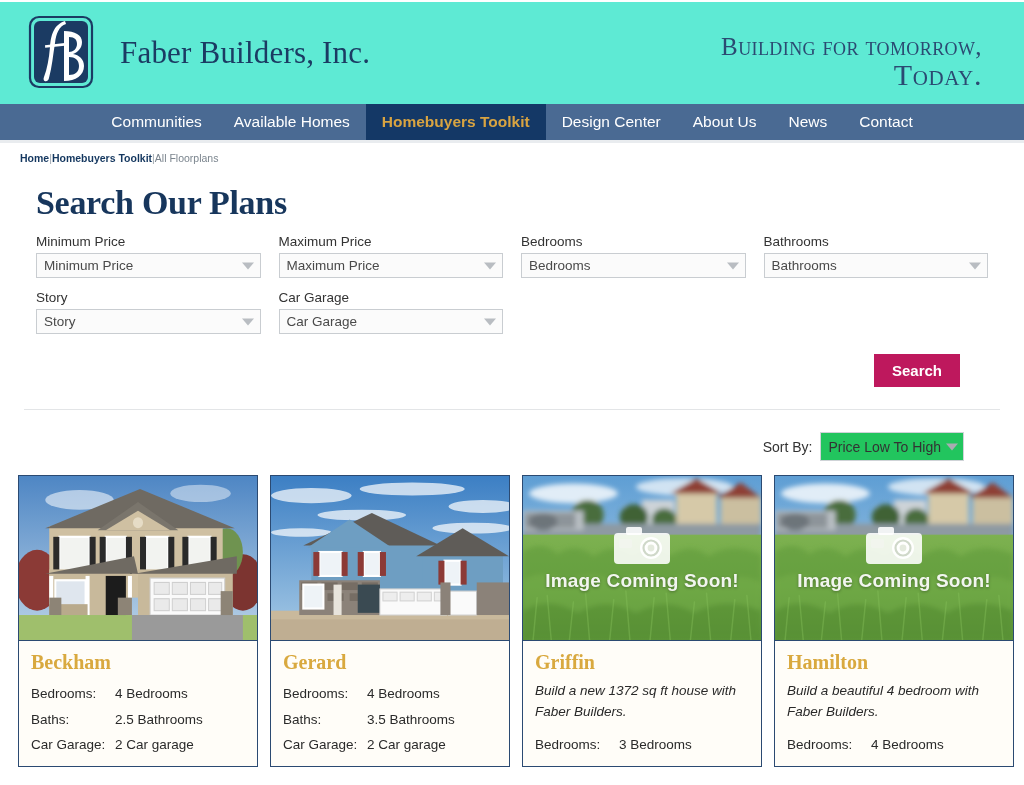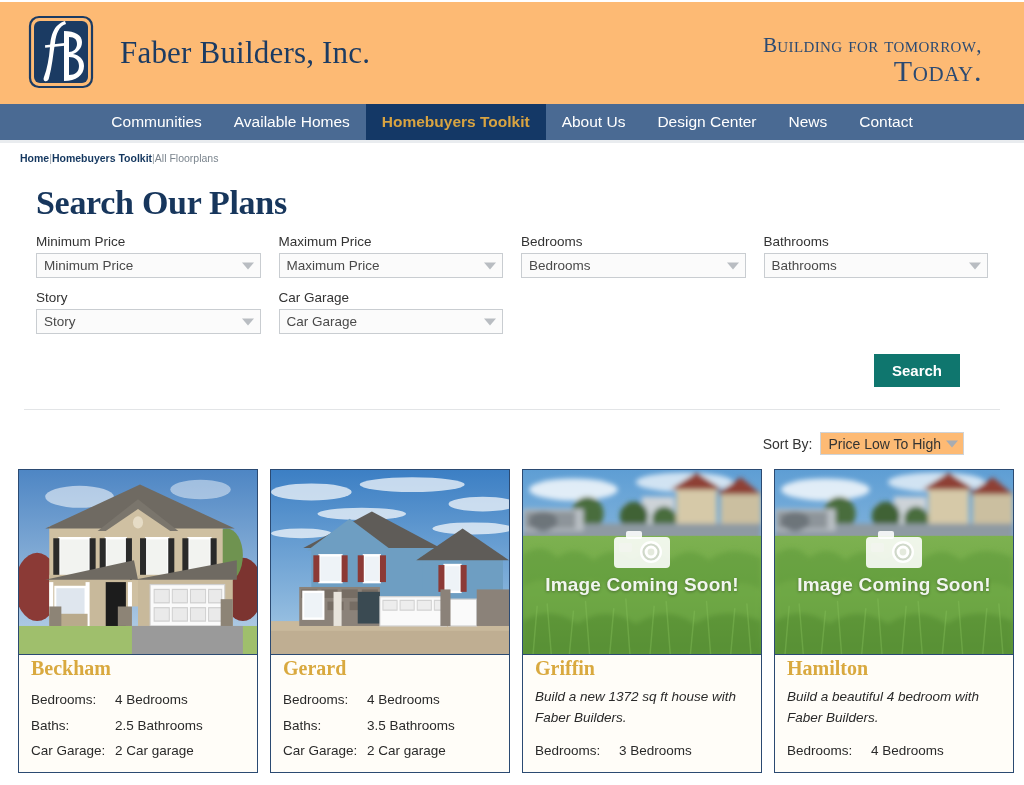--- a/index.html
+++ b/index.html
@@ -10,21 +10,21 @@
     overflow: hidden;
     background: #ffffff;
     font-family: "Liberation Sans", sans-serif;
     color: #222;
   }
 
   
   .header {
     position: relative;
     height: 104px;
-    background: #fdba74;
+    background: #5eead4;
     border-top: 2px solid #ffffff;
   }
   .logo-wrap {
     position: absolute;
     left: 20px; top: 9px;
     display: flex; align-items: center;
   }
   .logo-mark {
     width: 84px; height: 84px;
     position: relative;
@@ -40,21 +40,21 @@
   }
   .tagline {
     position: absolute;
     right: 42px; top: 32px;
     text-align: right;
     font-family: "Liberation Serif", serif;
     color: #2b4a72;
     line-height: 1.05;
   }
   .tagline .line1 {
-    font-size: 21px;
+    font-size: 25px;
     font-variant: small-caps;
     letter-spacing: 0.4px;
     display: block;
   }
   .tagline .line2 {
     font-size: 30px;
     font-variant: small-caps;
     letter-spacing: 0.6px;
     display: block;
     margin-top: -1px;
@@ -155,21 +155,21 @@
     border-right: 6px solid transparent;
     border-top: 7px solid #b9bdc2;
   }
 
   .search-row {
     display: flex;
     justify-content: flex-end;
     margin: 8px 40px 0 0;
   }
   .search-btn {
-    background: #0f766e;
+    background: #be185d;
     color: #ffffff;
     border: none;
     font-family: "Liberation Sans", sans-serif;
     font-size: 15px;
     font-weight: bold;
     padding: 8px 18px;
     cursor: pointer;
   }
 
   .divider {
@@ -182,22 +182,22 @@
     align-items: center;
     justify-content: flex-end;
     gap: 8px;
     margin: 22px 36px 0 0;
     font-size: 14px;
     color: #333;
   }
   .sort-select {
     position: relative;
     border: 1px solid #cfd3d7;
-    background: #fdba74;
-    height: 23px;
+    background: #22c55e;
+    height: 29px;
     display: flex;
     align-items: center;
     padding: 0 22px 0 7px;
     font-size: 14px;
     color: #333;
     cursor: pointer;
   }
   .sort-select .caret {
     position: absolute;
     right: 5px; top: 50%;
@@ -215,21 +215,21 @@
     gap: 12px;
     margin: 14px 0 0 -6px;
     width: 996px;
   }
   .card {
     border: 1px solid #2b4a72;
     background: #fffdf8;
     overflow: hidden;
   }
   .card-photo {
-    height: 185px;
+    height: 165px;
     position: relative;
     overflow: hidden;
     border-bottom: 1px solid #2b4a72;
     background: #7f1d1d;
   }
   .card-photo svg { display: block; width: 100%; height: 100%; }
 
   .photo-overlay {
     position: absolute;
     left: 0; right: 0; top: 0; bottom: 0;
@@ -240,21 +240,21 @@
   }
   .coming-soon-text {
     color: rgba(255,255,255,0.92);
     font-size: 19px;
     font-weight: bold;
     text-shadow: 0 1px 3px rgba(0,0,0,0.35);
     margin-top: 4px;
     letter-spacing: 0.2px;
   }
 
-  .card-body { padding: 2px 12px 8px 12px; }
+  .card-body { padding: 10px 12px 8px 12px; }
   .card-title {
     font-family: "Liberation Serif", serif;
     font-size: 20px;
     font-weight: bold;
     color: #d9a93f;
     margin: 0 0 7px 0;
   }
   .card-desc {
     font-size: 13.5px;
     font-style: italic;
@@ -292,22 +292,22 @@
   <div class="tagline">
     <span class="line1">Building for tomorrow,</span>
     <span class="line2">Today.</span>
   </div>
 </div>
 
 <div class="nav" id="nav-root">
     <a class="nav-item">Communities</a>
     <a class="nav-item">Available Homes</a>
     <a class="nav-item active">Homebuyers Toolkit</a>
+    <a class="nav-item">Design Center</a>
     <a class="nav-item">About Us</a>
-    <a class="nav-item">Design Center</a>
     <a class="nav-item">News</a>
     <a class="nav-item">Contact</a>
   </div>
 
 <div class="breadcrumb" id="breadcrumb-root">
     <span class="crumb-link">Home</span>
     <span class="sep">|</span>
     <span class="crumb-link">Homebuyers Toolkit</span>
     <span class="sep">|</span>
     <span class="crumb-current">All Floorplans</span>

